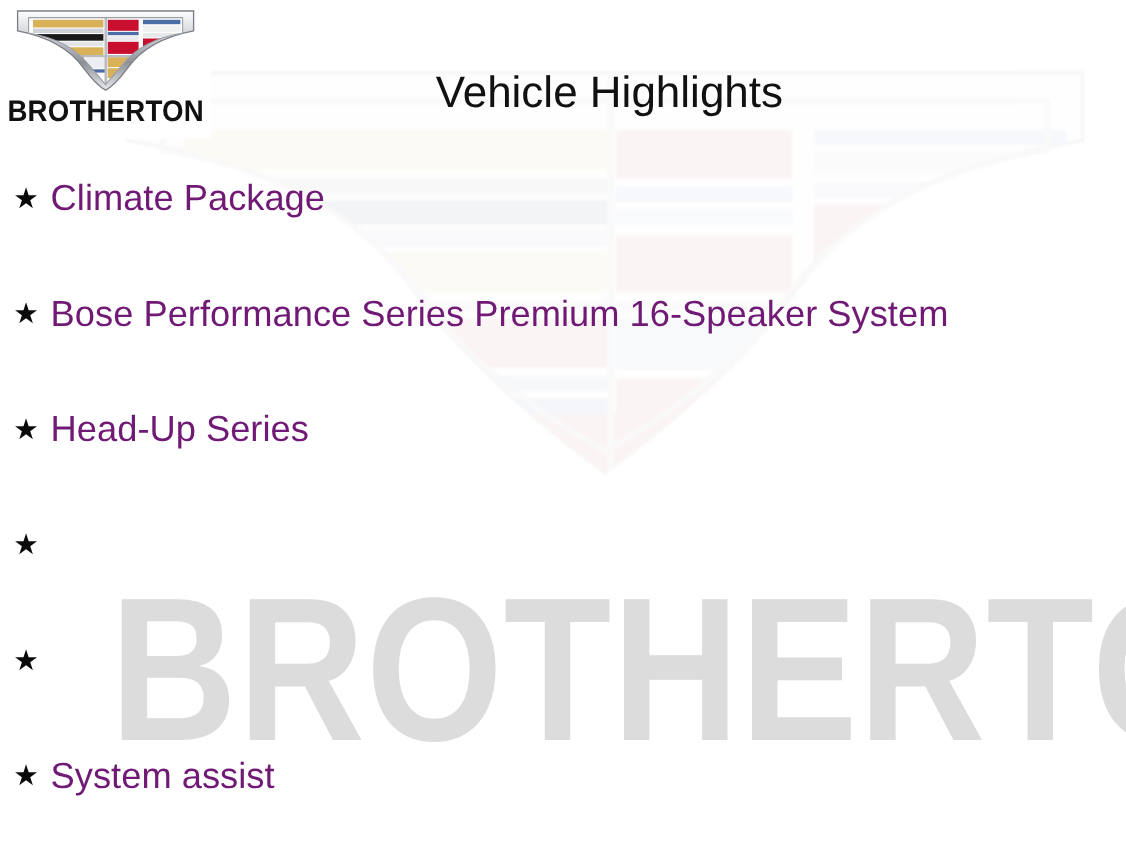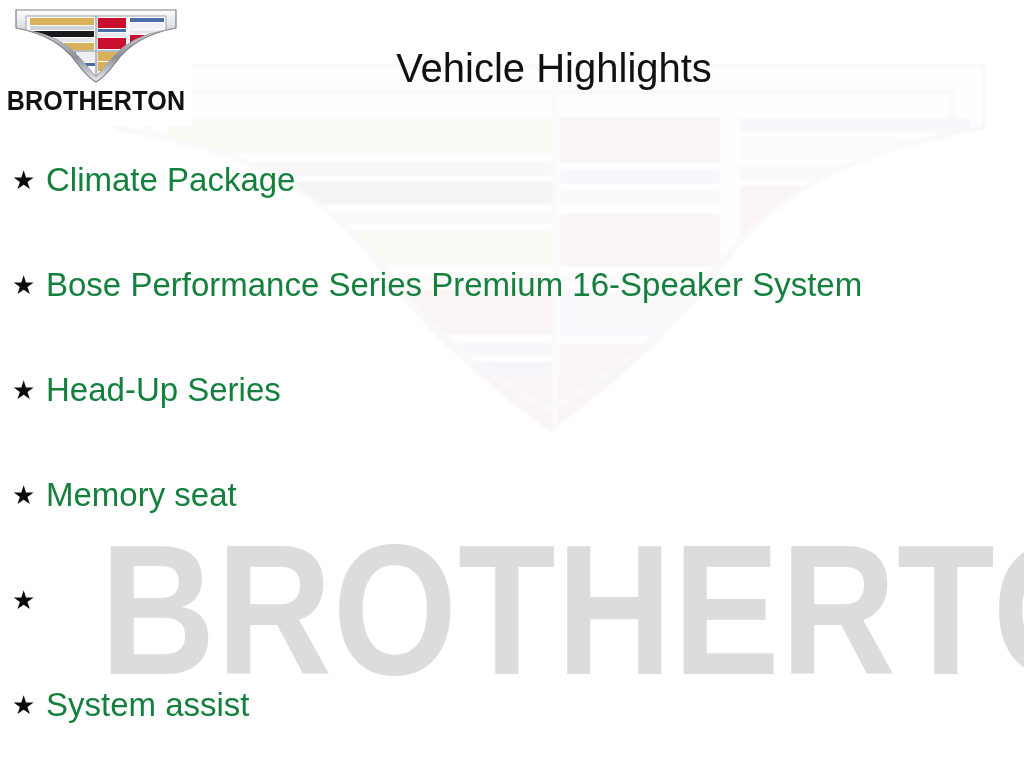--- a/index.html
+++ b/index.html
@@ -91,21 +91,21 @@
     color: #111111;
     transform: scaleX(0.93);
     transform-origin: center top;
     white-space: nowrap;
   }
 
   
   #page-title {
     position: absolute;
     left: 0;
-    top: 44px;
+    top: 60px;
     width: 1024px;
     padding-left: 84px;
     box-sizing: border-box;
     text-align: center;
     font-size: 40px;
     line-height: 48px;
     font-weight: 400;
     color: #111111;
     white-space: nowrap;
   }
@@ -131,21 +131,21 @@
     flex: 0 0 auto;
     font-size: 26px;
     line-height: 44px;
     color: #0a0a0a;
     width: 34px;
   }
   .item-label {
     flex: 0 1 auto;
     font-size: 33px;
     line-height: 44px;
-    color: #15803d;
+    color: #701a75;
     white-space: nowrap;
   }
 </style>
 </head>
 <body>
 
 <div id="bg-layer">
 
   <svg id="crest-watermark" viewBox="0 0 884 380" xmlns="http://www.w3.org/2000/svg">
     <defs>
@@ -264,21 +264,20 @@
     <li>
       <span class="bullet-star">★</span>
       <span class="item-label">Bose Performance Series Premium 16-Speaker System</span>
     </li>
     <li>
       <span class="bullet-star">★</span>
       <span class="item-label">Head-Up Series</span>
     </li>
     <li>
       <span class="bullet-star">★</span>
-      <span class="item-label">Memory seat</span>
     </li>
     <li>
       <span class="bullet-star">★</span>
     </li>
     <li>
       <span class="bullet-star">★</span>
       <span class="item-label">System assist</span>
     </li>
   </ul>
 

